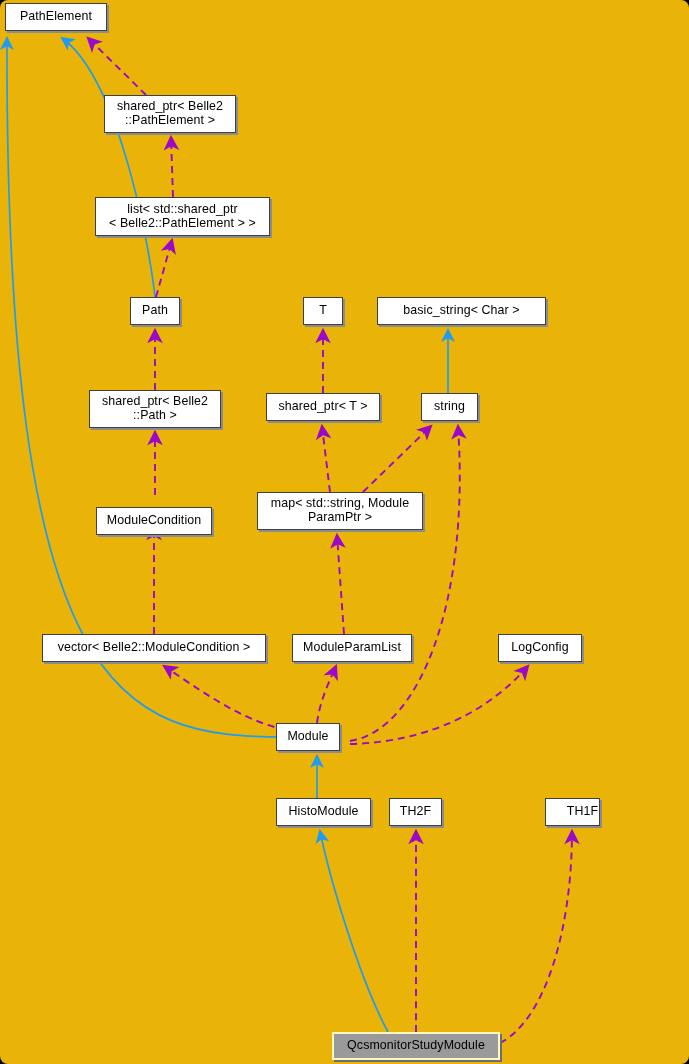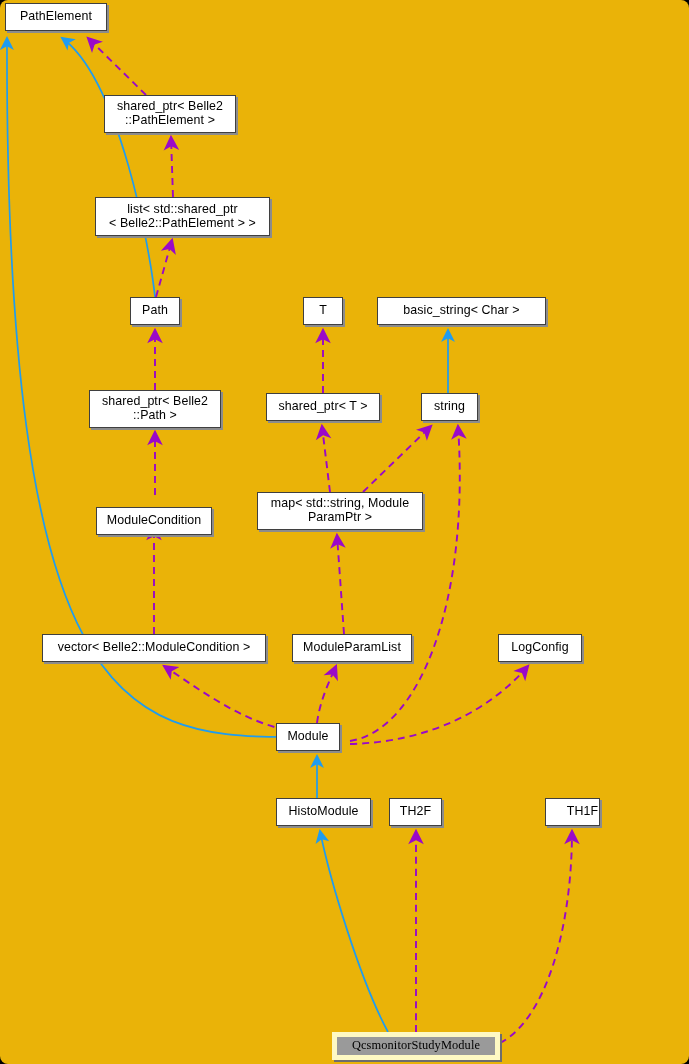--- a/index.html
+++ b/index.html
@@ -36,23 +36,22 @@
     text-align: center;
     display: flex;
     align-items: center;
     justify-content: center;
     white-space: pre;
     letter-spacing: 0.1px;
     z-index: 5;
   }
   .node.highlight {
     background: #9a9a9a;
-    border: 5px solid #fef9c3;
+    border: 2px solid #fef9c3;
     box-shadow: 2px 2px 0 0 #6d6d6d;
-    font-family: Liberation Serif, serif;
   }
   .node span { display: block; }
 </style>
 </head>
 <body>
 
 <div id="stage">
   <svg class="edges" viewBox="0 0 689 1064">
     <defs>
       <marker id="arrow-blue" markerWidth="9" markerHeight="9" refX="7.2" refY="4.5" orient="auto" markerUnits="strokeWidth">

